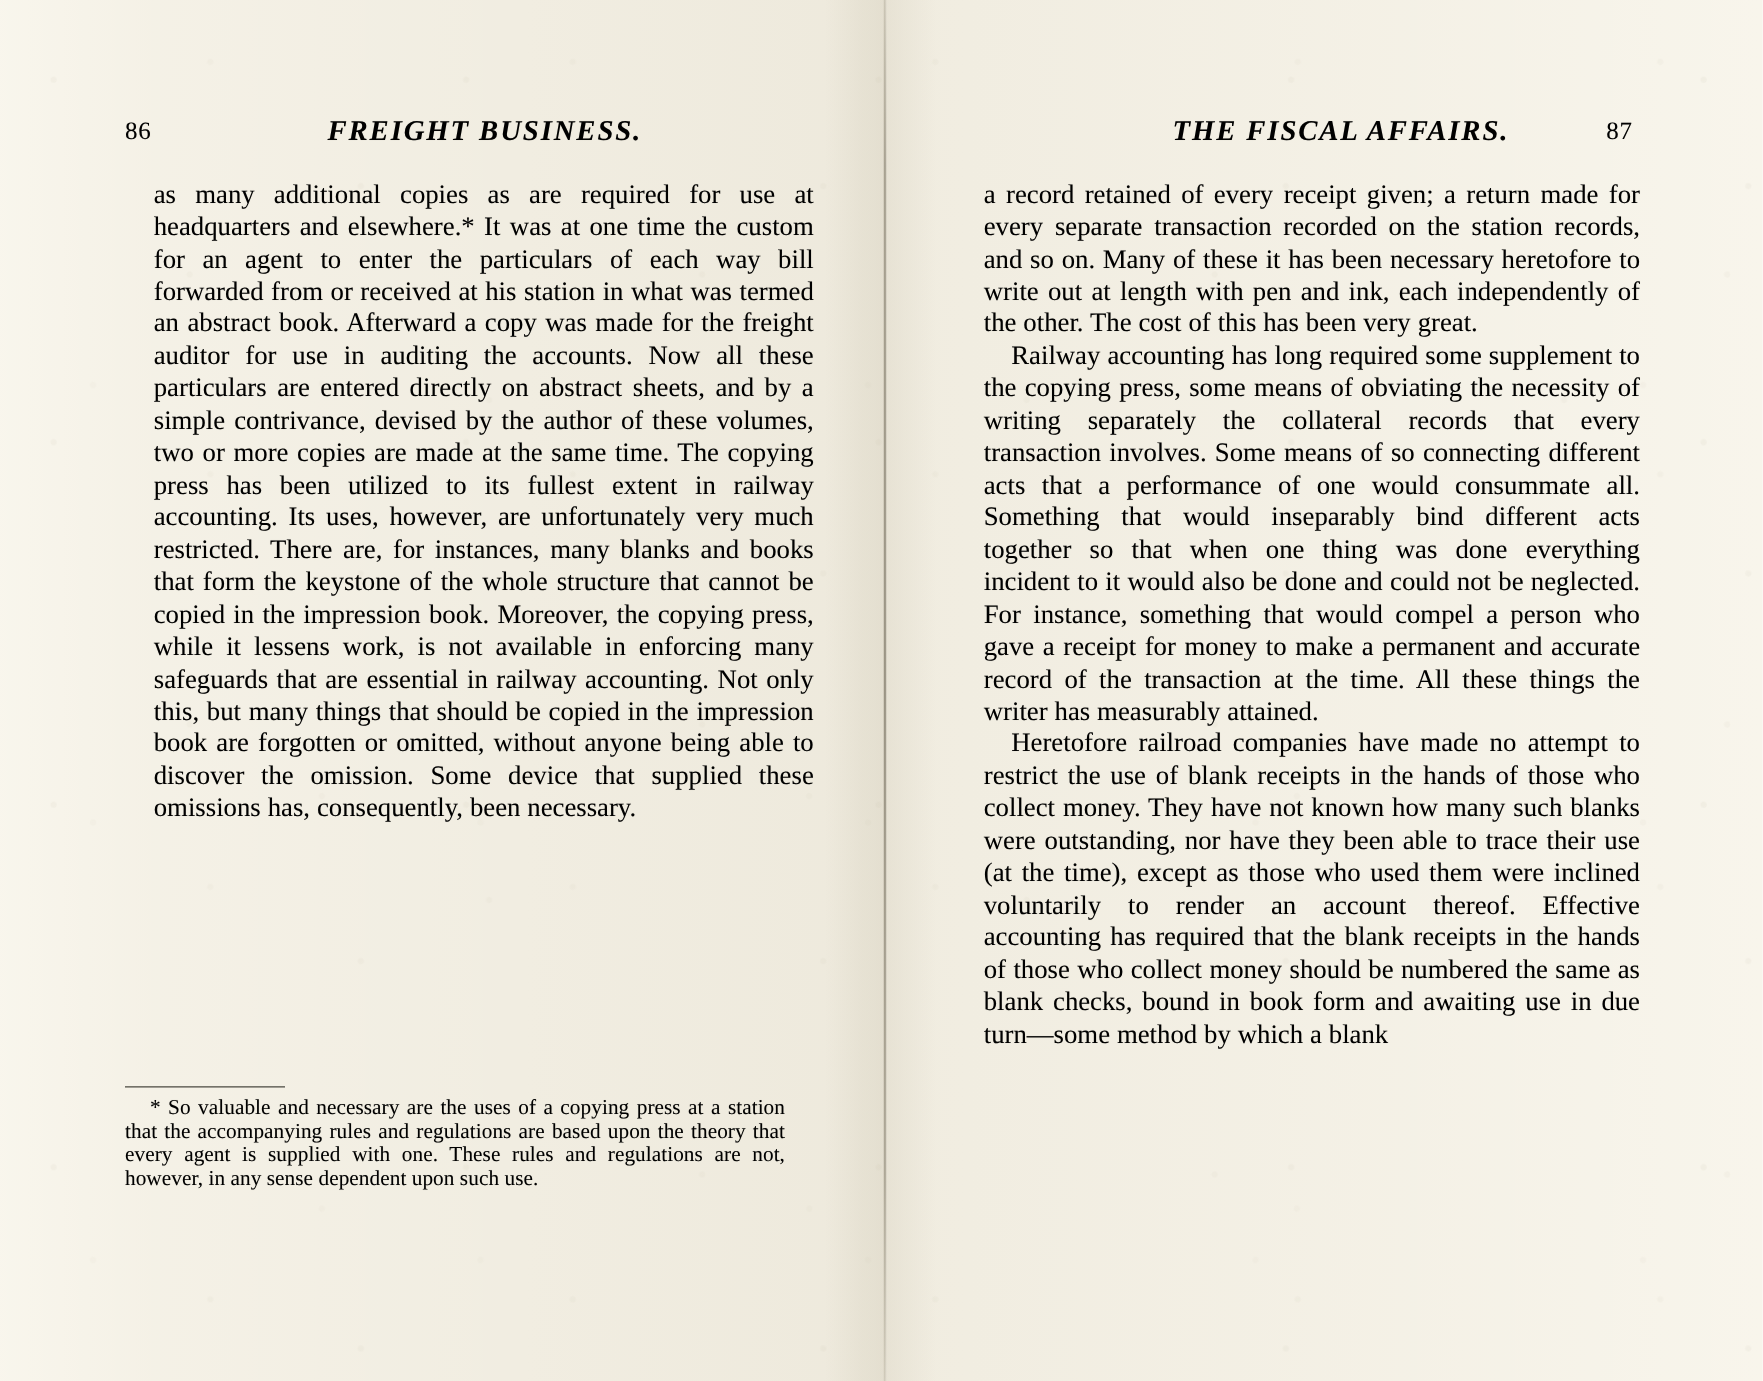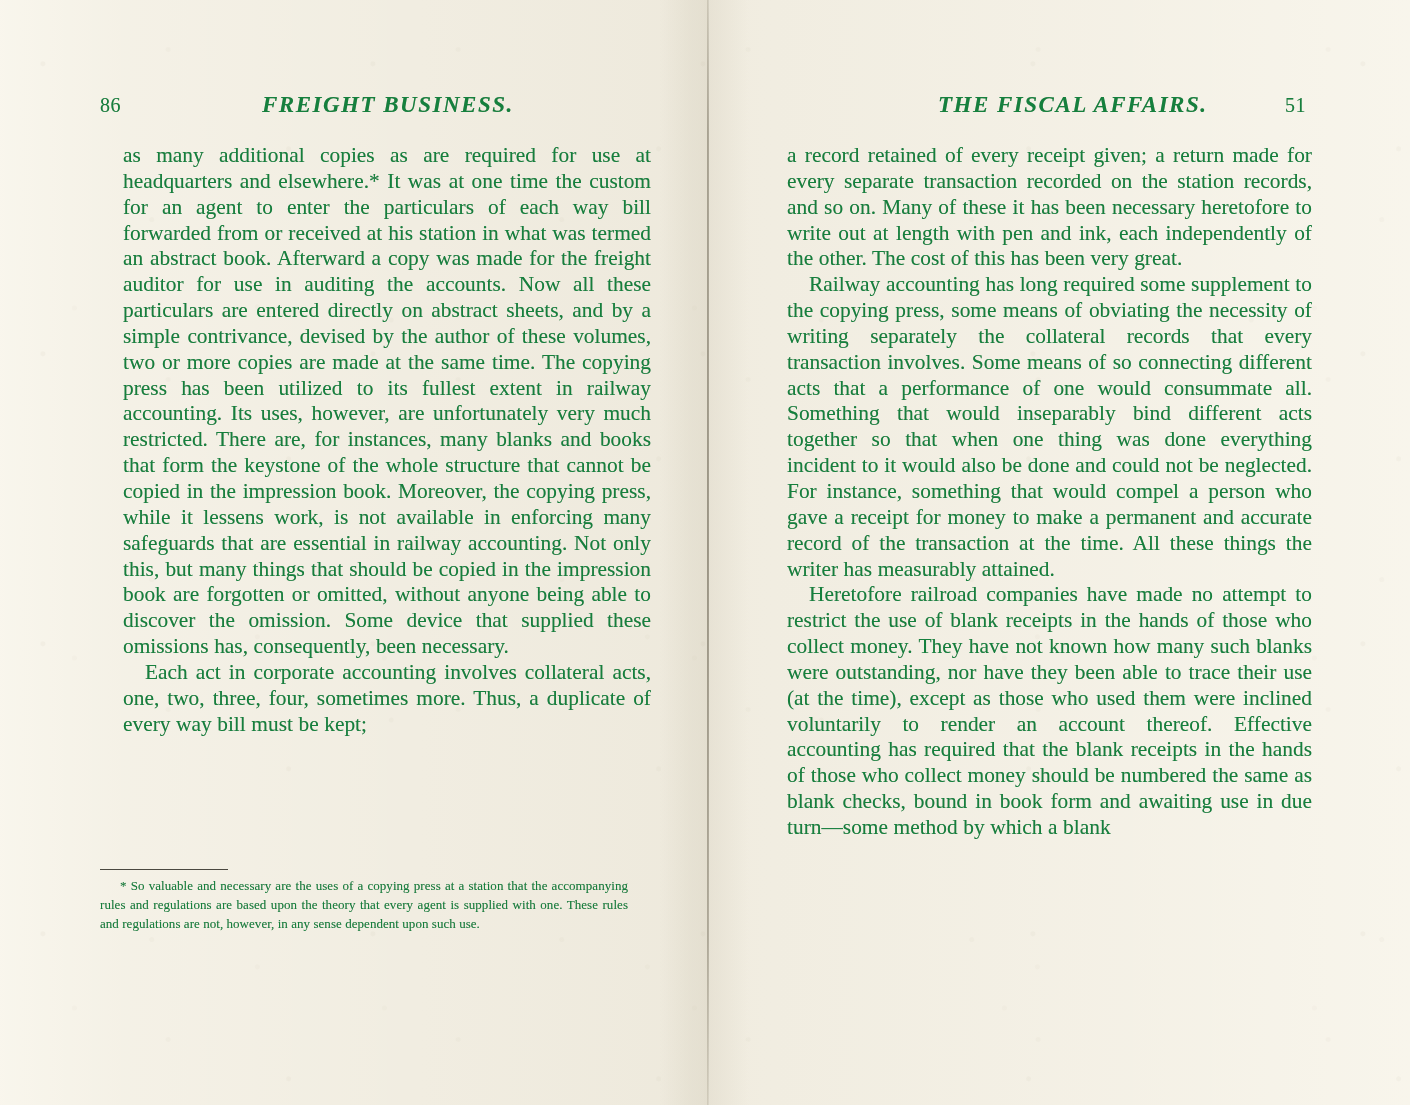--- a/index.html
+++ b/index.html
@@ -152,64 +152,63 @@
     top: 869px;
     width: 528px;
   }
   .footnote-rule {
     width: 128px;
     height: 0;
     border-top: 1.6px solid #4a4840;
     margin: 0 0 7px 0;
   }
   .footnote-text {
-    font-size: 13px;
+    font-size: 17px;
     line-height: 18.9px;
     text-align: justify;
     text-justify: inter-word;
     text-align-last: left;
     margin: 0;
     text-indent: 20px;
     letter-spacing: 0.05px;
   }
 
   
   .ink-soft { text-shadow: 0 0 0.55px rgba(43,42,38,0.30); }
 </style>
 </head>
 <body>
 
-<div id="page" style="background: rgb(241, 237, 225); color: #15803d;">
+<div id="page" style="background: rgb(241, 237, 225); color: #000000;">
 
   <div class="paper-tone"></div>
   <div class="paper-grain"></div>
 
   <div class="leaf leaf-verso">
 
     <div class="folio verso-folio ink-soft">86</div>
 
     <div class="runhead runhead-title verso-title ink-soft">FREIGHT BUSINESS.</div>
 
     <div class="col col-left ink-soft">
       <p class="noindent">as many additional copies as are required for use at headquarters and elsewhere.*  It was at one time the custom for an agent to enter the particulars of each way bill forwarded from or received at his station in what was termed an abstract book.  Afterward a copy was made for the freight auditor for use in auditing the accounts.  Now all these particulars are entered directly on abstract sheets, and by a simple contrivance, devised by the author of these volumes, two or more copies are made at the same time.  The copying press has been utilized to its fullest extent in railway accounting.  Its uses, however, are unfortunately very much restricted.  There are, for instances, many blanks and books that form the keystone of the whole structure that cannot be copied in the impression book.  Moreover, the copying press, while it lessens work, is not available in enforcing many safeguards that are essential in railway accounting.  Not only this, but many things that should be copied in the impression book are forgotten or omitted, without anyone being able to discover the omission.  Some device that supplied these omissions has, consequently, been necessary.</p>
-      <p>Each act in corporate accounting involves collateral acts, one, two, three, four, sometimes more. Thus, a duplicate of every way bill must be kept;</p>
     </div>
 
     <div class="footnote-block">
       <div class="footnote-rule"></div>
       <p class="footnote-text ink-soft">* So valuable and necessary are the uses of a copying press at a station that the accompanying rules and regulations are based upon the theory that every agent is supplied with one.  These rules and regulations are not, however, in any sense dependent upon such use.</p>
     </div>
 
   </div>
 
   <div class="leaf leaf-recto">
 
     <div class="runhead runhead-title recto-title ink-soft" style="left:230px;">THE FISCAL AFFAIRS.</div>
 
-    <div class="folio recto-folio ink-soft" style="left:577px;">51</div>
+    <div class="folio recto-folio ink-soft" style="left:577px;">87</div>
 
     <div class="col ink-soft" style="left:79px; width:525px;">
       <p class="noindent">a record retained of every receipt given; a return made for every separate transaction recorded on the station records, and so on.  Many of these it has been necessary heretofore to write out at length with pen and ink, each independently of the other.  The cost of this has been very great.</p>
       <p>Railway accounting has long required some supplement to the copying press, some means of obviating the necessity of writing separately the collateral records that every transaction involves. Some means of so connecting different acts that a performance of one would consummate all. Something that would inseparably bind different acts together so that when one thing was done everything incident to it would also be done and could not be neglected.  For instance, something that would compel a person who gave a receipt for money to make a permanent and accurate record of the transaction at the time.  All these things the writer has measurably attained.</p>
       <p>Heretofore railroad companies have made no attempt to restrict the use of blank receipts in the hands of those who collect money.  They have not known how many such blanks were outstanding, nor have they been able to trace their use (at the time), except as those who used them were inclined voluntarily to render an account thereof.  Effective accounting has required that the blank receipts in the hands of those who collect money should be numbered the same as blank checks, bound in book form and awaiting use in due turn—some method by which a blank</p>
     </div>
 
   </div>
 
   <div class="gutter-shade-left"></div>

